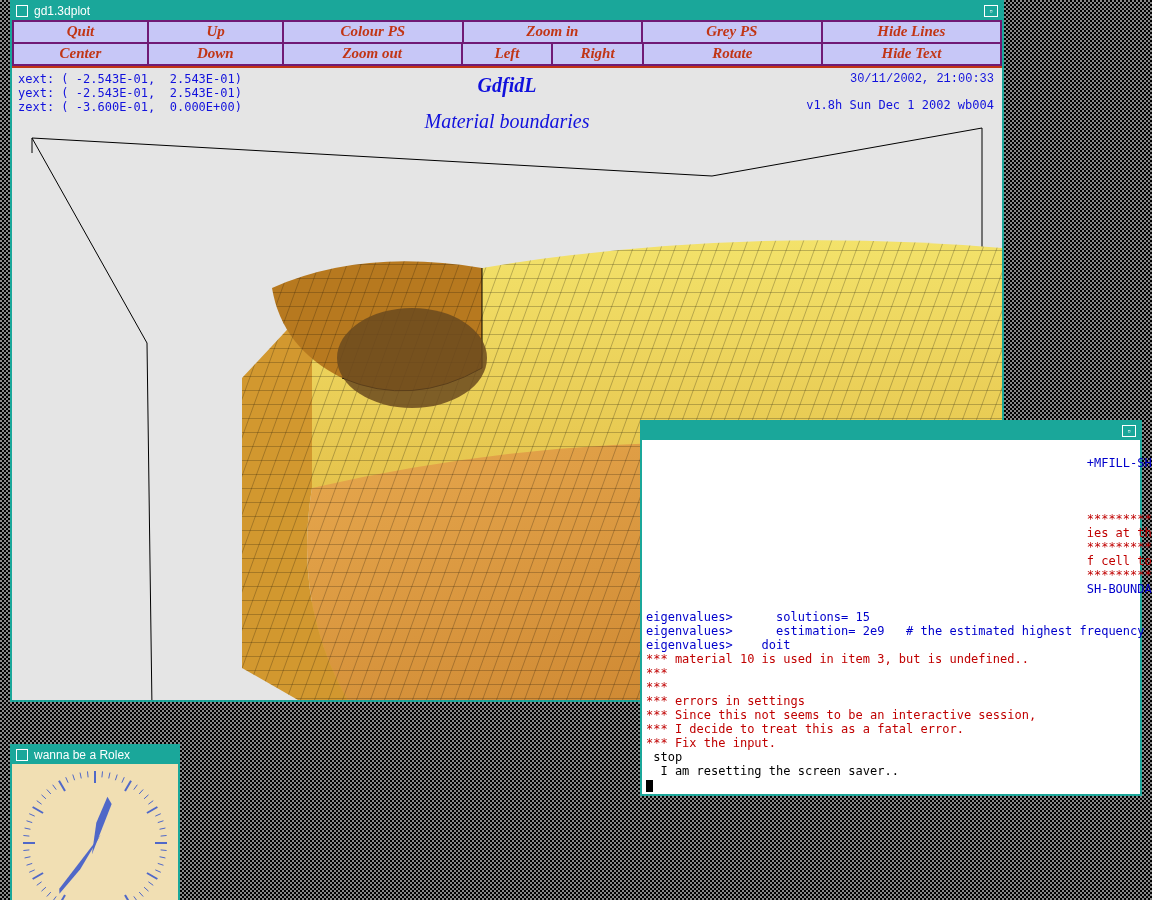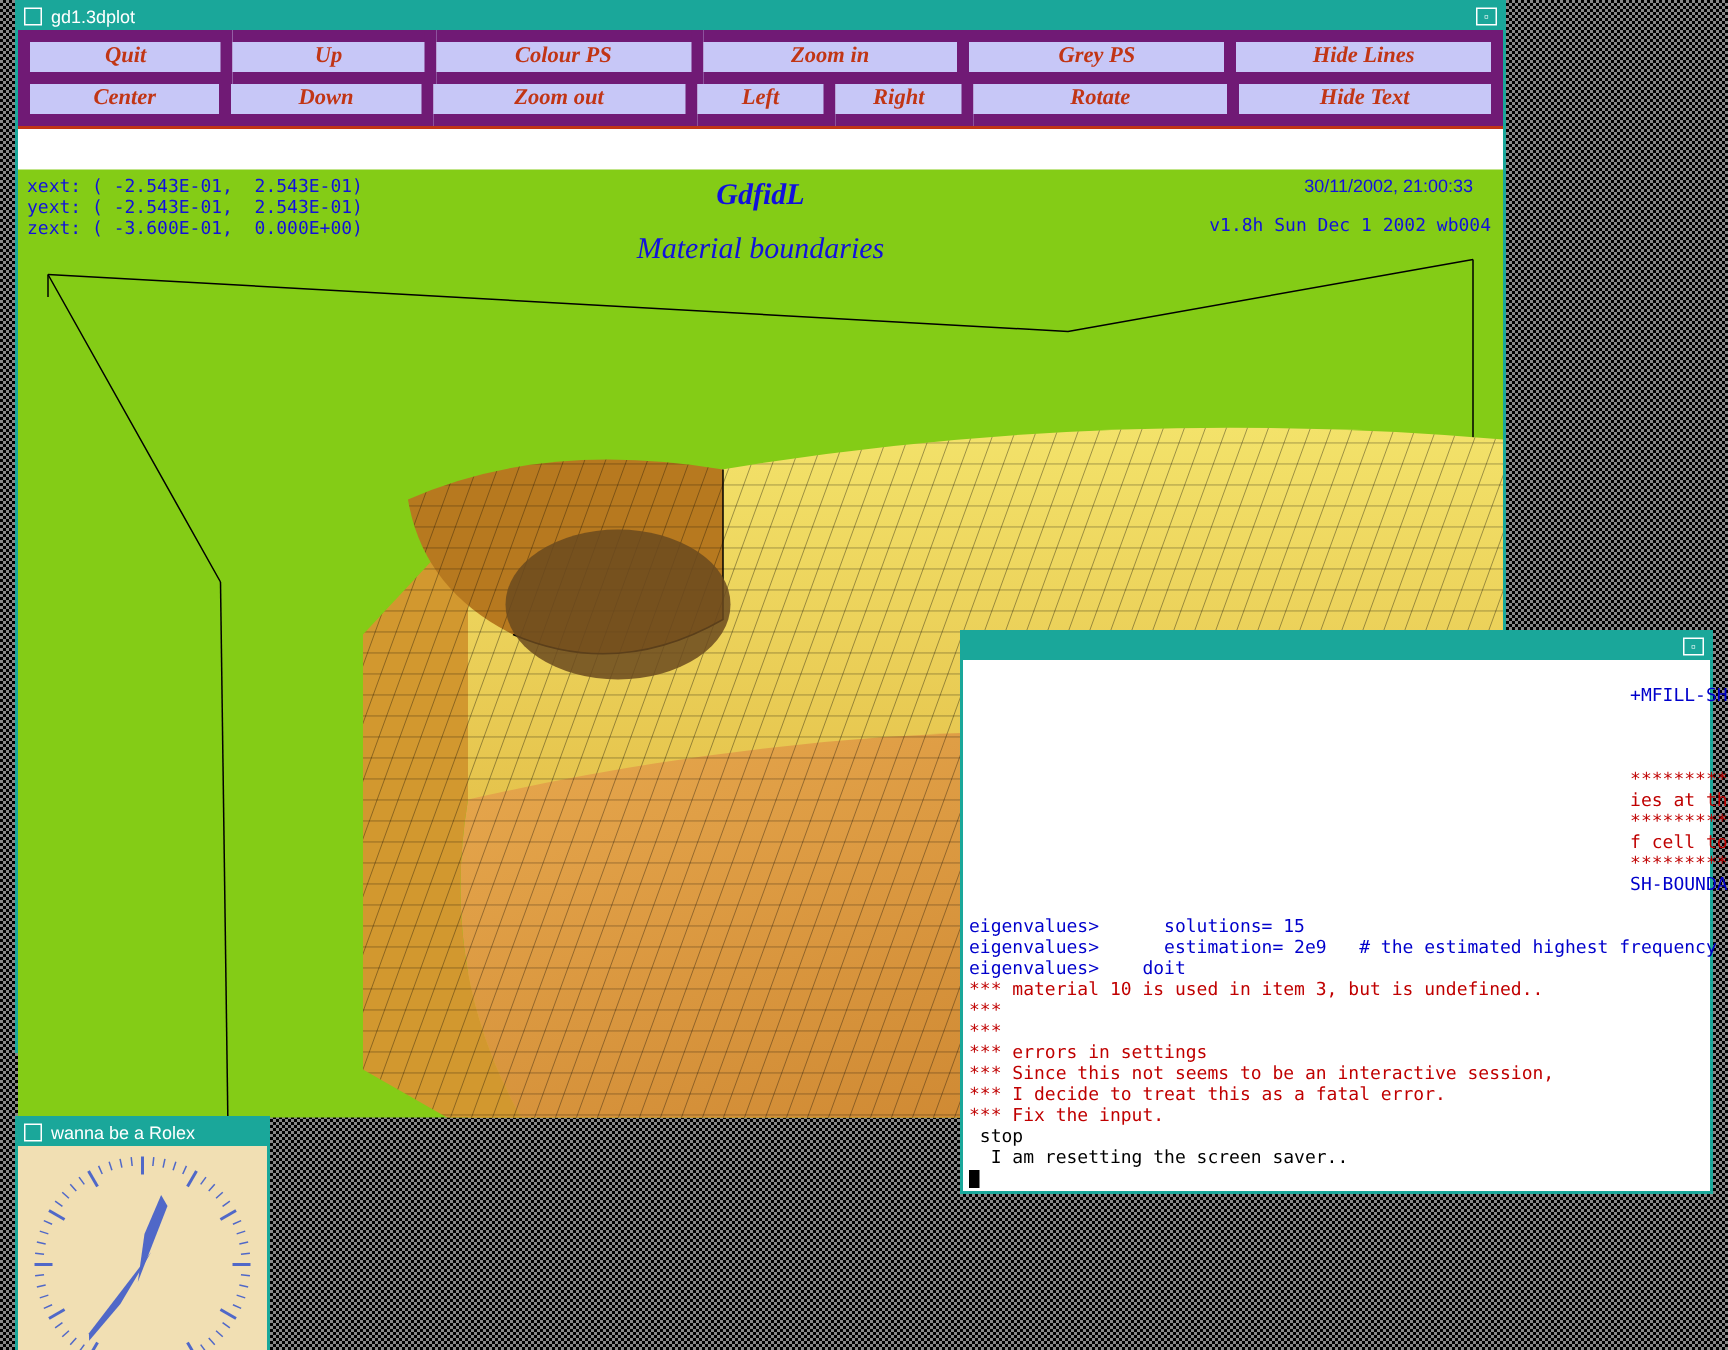--- a/index.html
+++ b/index.html
@@ -44,52 +44,51 @@
     margin-left: 4px;
     font-size: 9px;
     text-align: center;
     line-height: 10px;
   }
 
   .button-rows { border-bottom: 2px solid #c13515; }
   .button-row { display: flex; }
   .btn {
     flex: 1;
-    border: 8px solid #701a75;
+    border: 2px solid #701a75;
     background: #c7c7f7;
     color: #c13515;
     text-align: center;
     padding: 1px 0 2px;
     font-family: "Times New Roman", serif;
     font-style: italic;
     font-weight: 600;
     font-size: 15px;
     cursor: pointer;
   }
   .btn + .btn { border-left: none; }
   .button-row + .button-row .btn { border-top: none; }
 
   .plot-body {
     position: relative;
-    background: #84cc16;
+    background: #e5e5e5;
     height: calc(100% - 18px - 48px);
     overflow: hidden;
-    margin-top: 27px;
   }
   .extents {
     position: absolute; left: 6px; top: 4px;
     font-family: monospace;
     font-size: 12px;
     color: #1111dd;
     white-space: pre;
     line-height: 14px;
   }
   .timestamp {
-    position: absolute; right: 20px; top: 4px;
-    font-family: Liberation Sans, sans-serif; font-size: 12px; color: #1111dd;
+    position: absolute; right: 8px; top: 4px;
+    font-family: Liberation Mono, monospace; font-size: 12px; color: #1111dd;
   }
   .version {
     position: absolute; right: 8px; top: 30px;
     font-family: monospace; font-size: 12px; color: #1111dd;
   }
   .plot-title {
     position: absolute; left: 0; right: 0; top: 6px;
     text-align: center;
     font-family: "Times New Roman", serif;
     font-style: italic;

